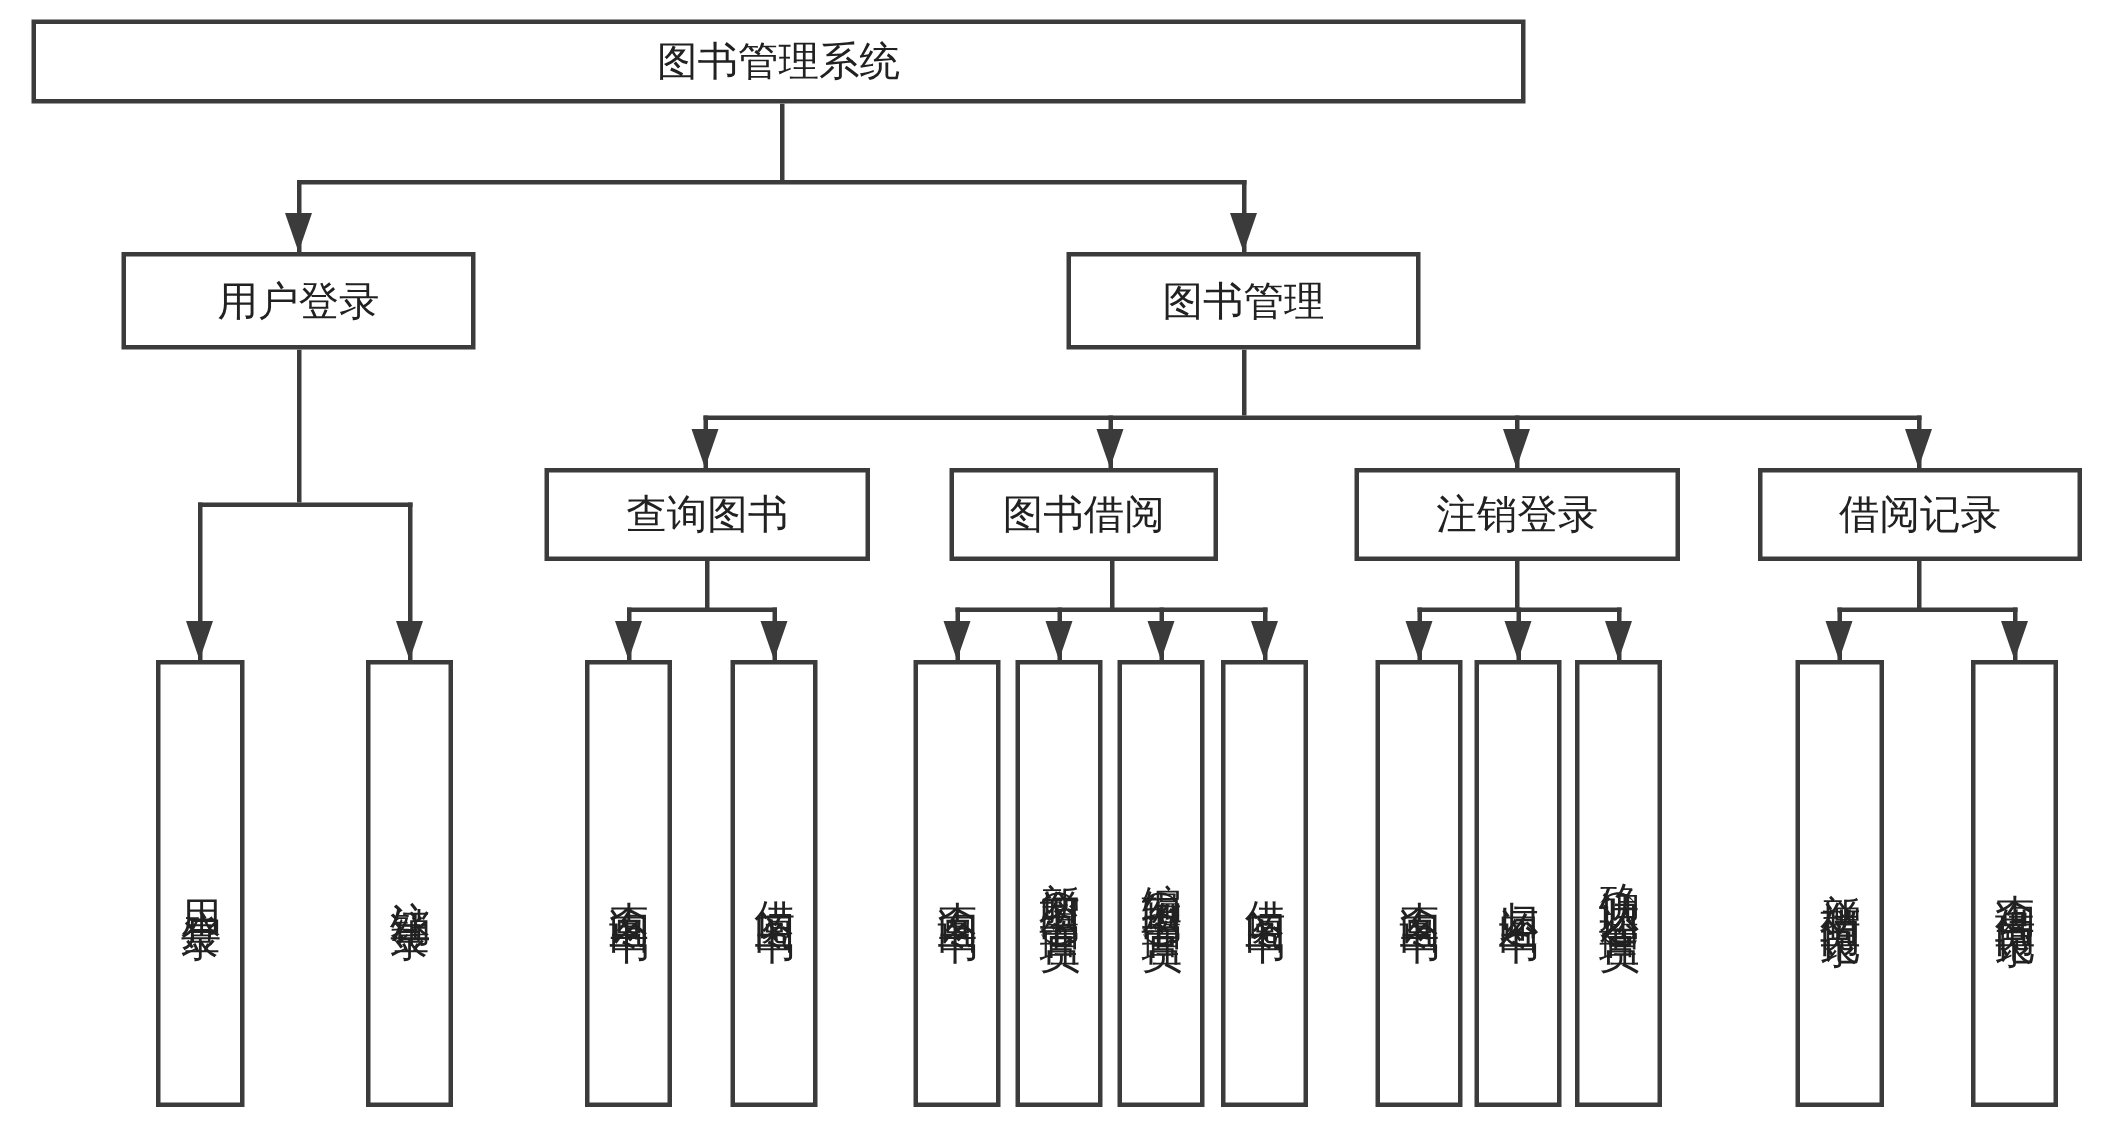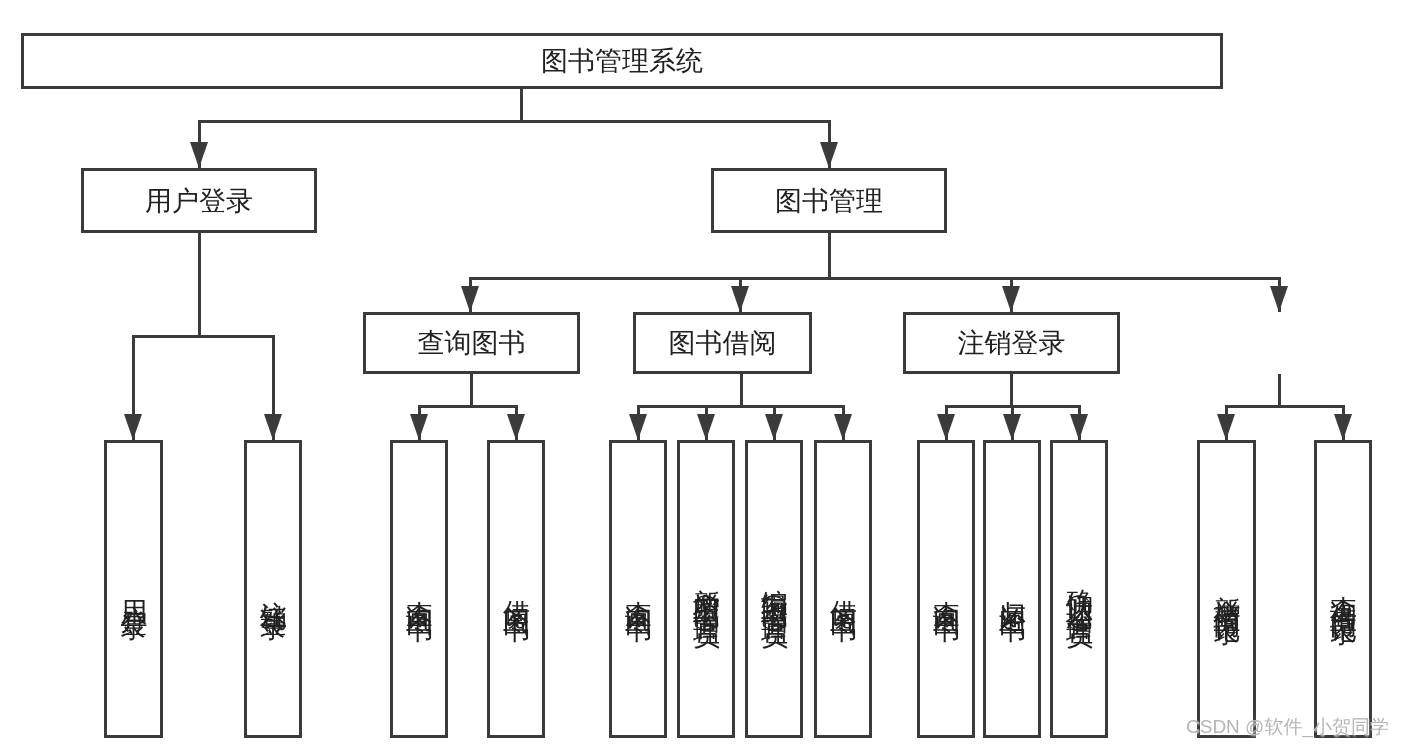--- a/index.html
+++ b/index.html
@@ -40,21 +40,21 @@
   }
   
   .vl{position:absolute;width:3px;background:var(--line);z-index:1;}
   .hl{position:absolute;height:3px;background:var(--line);z-index:1;}
   .ah{position:absolute;width:0;height:0;
       border-left:9px solid transparent;
       border-right:9px solid transparent;
       border-top:26px solid var(--line);z-index:1;}
 
   
-  #root-box{left:21px;top:13px;width:1202px;height:56px;margin-top:20px;}
+  #root-box{left:21px;top:13px;width:996px;height:56px;}
   
   #n-user-login{left:81px;top:168px;width:236px;height:65px;}
   #n-book-mgmt{left:711px;top:168px;width:236px;height:65px;}
   
   #n-new-rec{left:363px;top:312px;width:217px;height:62px;}
   #n-borrow{left:633px;top:312px;width:179px;height:62px;}
   #n-current{left:903px;top:312px;width:217px;height:62px;}
   #n-record{left:1172px;top:312px;width:216px;height:62px;}
   
   #lf-a1{left:104px;width:59px;} #lf-a2{left:244px;}
@@ -149,20 +149,23 @@
 
   <div class="box" id="n-new-rec">
     <span class="lbl">查询图书</span>
   </div>
   <div class="box" id="n-borrow">
     <span class="lbl">图书借阅</span>
   </div>
   <div class="box" id="n-current">
     <span class="lbl">注销登录</span>
   </div>
+  <div class="box" id="n-record">
+    <span class="lbl">借阅记录</span>
+  </div>
 
   <div class="vl" id="s-ul"></div>
   <div class="hl" id="b-g1"></div>
   <div class="vl" id="d-g1a"></div>
   <div class="ah" id="a-g1a"></div>
   <div class="vl" id="d-g1b"></div>
   <div class="ah" id="a-g1b"></div>
 
   <div class="vl" id="s-g2"></div>
   <div class="hl" id="b-g2"></div>
@@ -235,15 +238,14 @@
     <span class="lbl">确认归还（管理员）</span>
   </div>
 
   <div class="box vbox" id="lf-e1">
     <span class="lbl">新增借阅记录</span>
   </div>
   <div class="box vbox" id="lf-e2">
     <span class="lbl">查询借阅记录</span>
   </div>
 
-  <div id="watermark">CSDN @软件_小贺同学</div>
 
 </div>
 
 </body></html>

